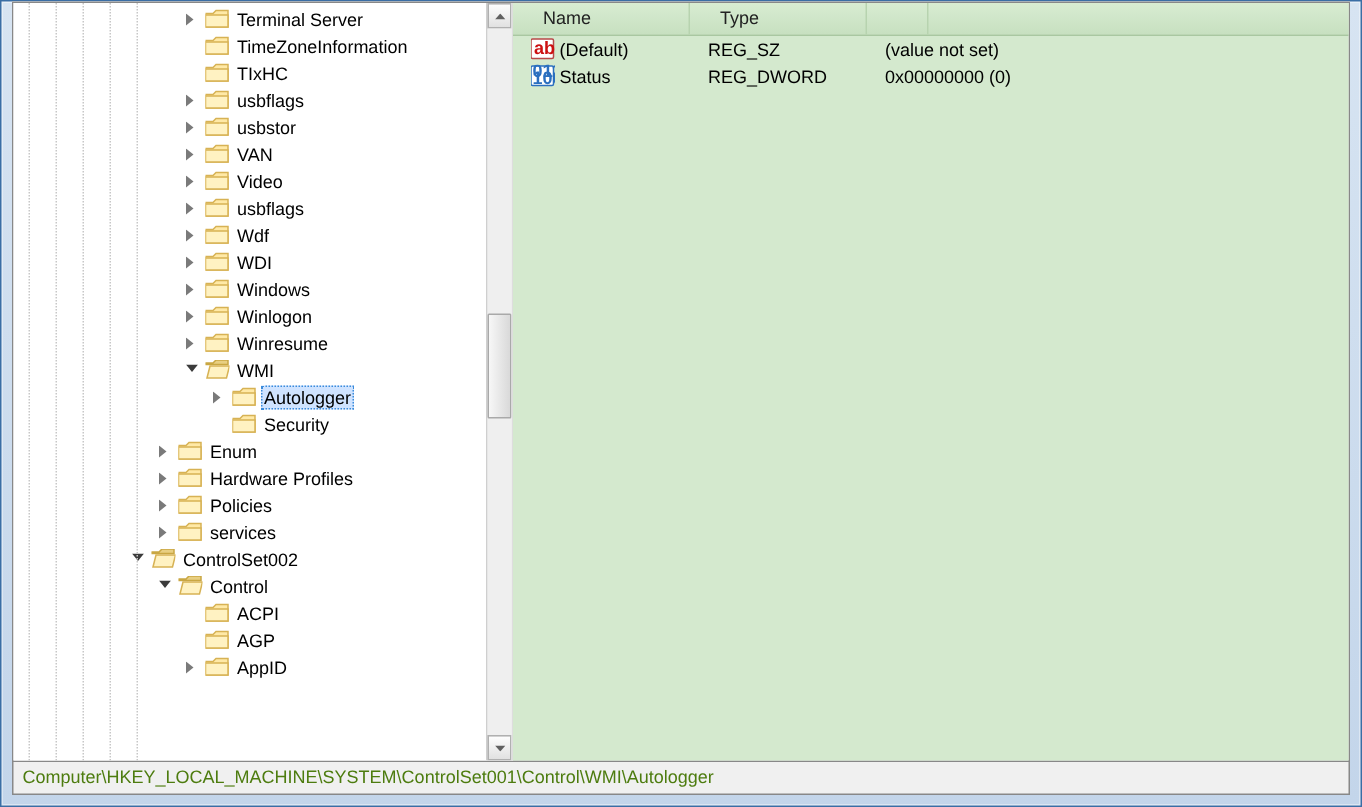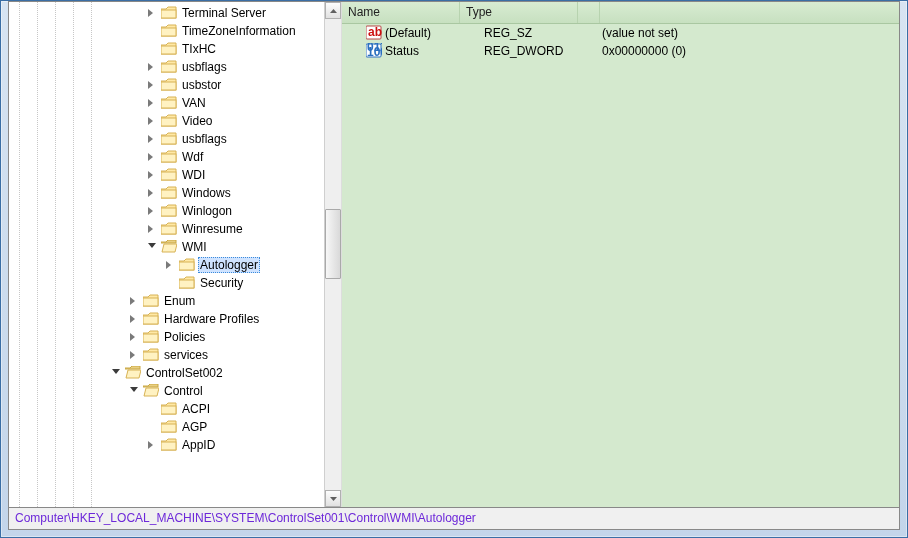--- a/index.html
+++ b/index.html
@@ -28,44 +28,44 @@
 .winbtn.close{ width:46px; background:linear-gradient(to bottom,#f3a2a0,#e6706d 45%,#d84540 46%,#eb8f8c); border-radius:0 0 3px 0;}
 .menubar {
   height:21px; background:linear-gradient(to bottom,#fbfcfe,#eaeef6);
   border-bottom:1px solid #a0a0a0; display:flex; align-items:center; padding:0 2px;
 }
 .menubar .mi{ padding:2px 8px; cursor:default;}
 .client{ flex:1; display:flex; background:#fff; border:1px solid #888; margin:0 7px; }
 .pane-left{ width:333px; background:#fff; position:relative; overflow:hidden; border-right:1px solid #ddd;}
 .pane-right{ flex:1; background:#d4e9ce; position:relative;}
 .tree{ padding:2px 0 2px 0; white-space:nowrap; }
-.tree-row{ display:flex; align-items:center; height:18px; cursor:default;padding-left:24px;}
+.tree-row{ display:flex; align-items:center; height:18px; cursor:default;}
 .tw{ width:15px; height:18px; display:flex; align-items:center; justify-content:center;}
 .tw svg{ width:9px; height:9px; }
 .folder{ width:16px; height:14px; margin:0 3px 0 1px; }
 .tree-label{ padding:0 2px; }
 .tree-label.sel{ background:#cfe3ff; border:1px dotted #3b8bdb; padding:0 1px;}
 .spacer{display:inline-block;}
 
 .list-header{ height:22px; background:linear-gradient(to bottom,#d8ecd2,#c7e0c0); display:flex; border-bottom:1px solid #a9c7a1;}
-.lh{ border-right:1px solid #b7d3af; padding:3px 6px; font-weight:normal; color:#222;}
+.lh{ border-right:1px solid #b7d3af; padding:3px 20px; font-weight:normal; color:#222;}
 .lh.name{width:118px;} .lh.type{width:118px;} .lh.data{flex:1;}
 .lh.pad{width:22px;}
-.list-body .row{ display:flex; height:18px; align-items:center; padding-left:20px;}
+.list-body .row{ display:flex; height:18px; align-items:center; padding-left:8px;}
 .list-body .row .c{ padding:0 4px;}
 .list-body .row .c.name{width:118px; display:flex; align-items:center;}
 .list-body .row .c.type{width:118px;}
 .list-body .row .c.data{flex:1;}
 .valicon{width:16px;height:16px;margin-right:3px;}
 
 .scroll-v{ position:absolute; right:0; top:0; bottom:0; width:17px; background:#e9e9e9; border-left:1px solid #cfcfcf; display:flex; flex-direction:column;}
 .sbtn{ height:17px; background:linear-gradient(to bottom,#fdfdfd,#e1e1e1); border:1px solid #b0b0b0; display:flex; align-items:center; justify-content:center;}
 .strack{ flex:1; position:relative; background:#efefef;}
 .sthumb{ position:absolute; left:0; right:0; background:linear-gradient(to right,#f7f7f7,#d9d9d9); border:1px solid #a9a9a9; border-radius:1px;}
-.statusbar{ height:22px; background:#f0f0f0; border:1px solid #888; border-top:none; margin:0 7px 7px 7px; padding:3px 6px; color:#6d28d9;}
+.statusbar{ height:22px; background:#f0f0f0; border:1px solid #888; border-top:none; margin:0 7px 7px 7px; padding:3px 6px; color:#4d7c0f;}
 .tree-wrap{position:absolute;left:0;top:0;right:17px;bottom:0;overflow:hidden;}
 </style>
 </head>
 <body>
 
 <svg width="0" height="0" style="position:absolute">
   <defs>
     <g id="tri-right">
         <polygon points="0,0 0,8 5,4" fill="#7a7a7a"></polygon>
       </g>

